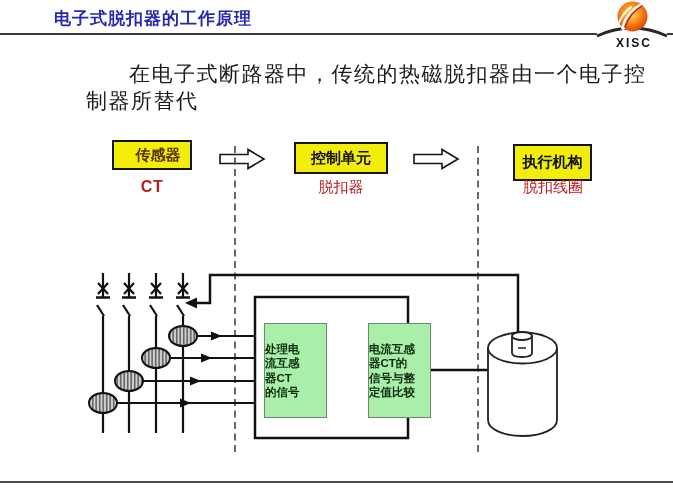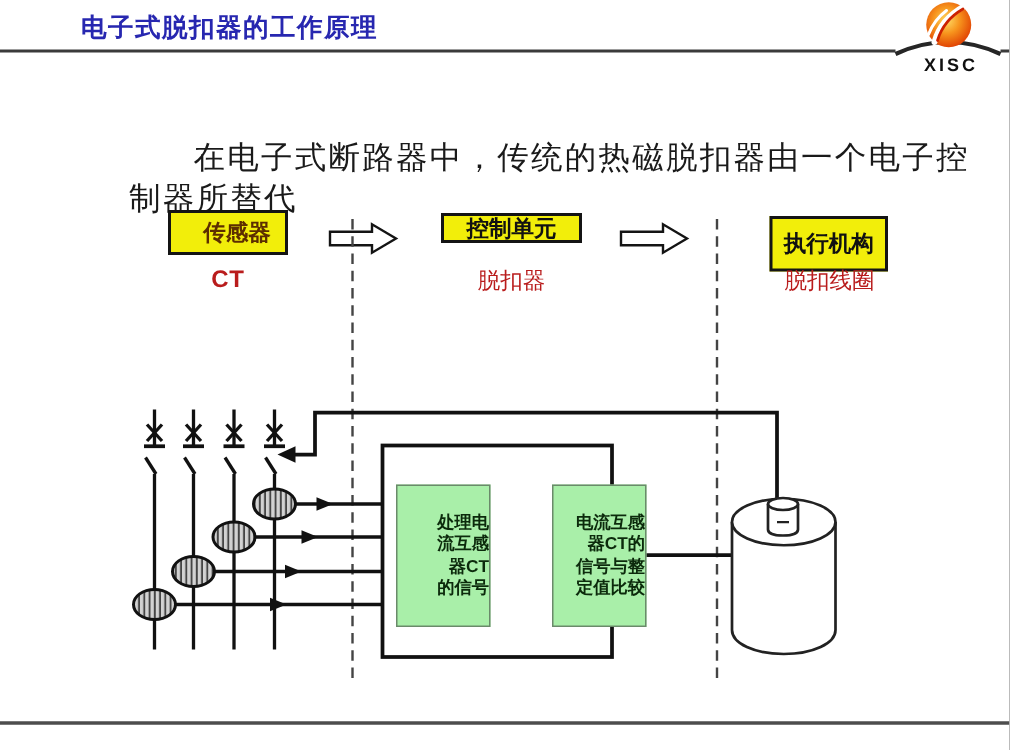--- a/index.html
+++ b/index.html
@@ -7,38 +7,37 @@
     position:relative;width:673px;height:500px;background:#ffffff;
     overflow:hidden;font-family:"Liberation Sans",sans-serif;margin:0 auto;
   }
   #artwork{position:absolute;left:0;top:0;z-index:1;}
   .ov{position:absolute;z-index:2;}
   .title{
     left:8px;top:7px;font-size:17px;font-weight:bold;color:#2727B0;
     letter-spacing:1px;white-space:nowrap;margin-left:46px;
   }
   .intro{
-    left:86px;top:60px;width:575px;font-family:Liberation Mono, monospace;
+    left:86px;top:60px;width:575px;font-family:Liberation Sans, sans-serif;
     font-size:21px;line-height:27px;color:#1a1a1a;text-indent:43px;
     letter-spacing:1.5px;
-    margin-top:34px;
   }
   .stage{
     background:#F2EE0A;border:2px solid #141414;box-sizing:border-box;
     display:flex;align-items:center;justify-content:center;
     font-size:15px;font-weight:bold;color:#111;white-space:nowrap;
   }
   .stage.sensor{color:#5C2E00;}
   .caption{
     text-align:center;font-size:15px;color:#b91c1c;white-space:nowrap;
   }
   .caption.ct{font-weight:bold;font-size:16px;letter-spacing:0.5px;}
   .greenbox{
     background:#A9EFA9;border:1.5px solid #6a8a6a;box-sizing:border-box;
-    display:flex;flex-direction:column;align-items:flex-end;justify-content:center;
+    display:flex;flex-direction:column;align-items:flex-start;justify-content:center;
     font-size:11.5px;font-weight:bold;color:#0c2a0c;line-height:14.5px;
     text-align:center;
   }
 </style>
 </head>
 <body>
 
 <div id="slide">
 
   <svg id="artwork" width="673" height="500" viewBox="0 0 673 500">
@@ -151,21 +150,21 @@
         <line x1="518" y1="348" x2="526" y2="348" stroke-width="1.5"></line>
       </g>
     </g>
   </svg>
 
   <div class="ov title">电子式脱扣器的工作原理</div>
 
   <div class="ov intro">在电子式断路器中，传统的热磁脱扣器由一个电子控制器所替代</div>
 
   <div class="ov stage sensor" style="left:112px;top:140px;width:80px;height:30px;padding-left:12px;">传感器</div>
-  <div class="ov stage" style="left:294px;top:142px;width:94px;height:20px;">控制单元</div>
+  <div class="ov stage" style="left:294px;top:142px;width:94px;height:32px;">控制单元</div>
   <div class="ov stage" style="left:513px;top:144px;width:79px;height:37px;">执行机构</div>
 
   <div class="ov caption ct" style="left:112px;top:178px;width:80px;">CT</div>
   <div class="ov caption" style="left:294px;top:178px;width:94px;">脱扣器</div>
   <div class="ov caption" style="left:505px;top:178px;width:96px;">脱扣线圈</div>
 
   <div class="ov greenbox" style="left:264px;top:323px;width:63px;height:95px;">
     <div>处理电</div>
     <div>流互感</div>
     <div>器CT</div>

